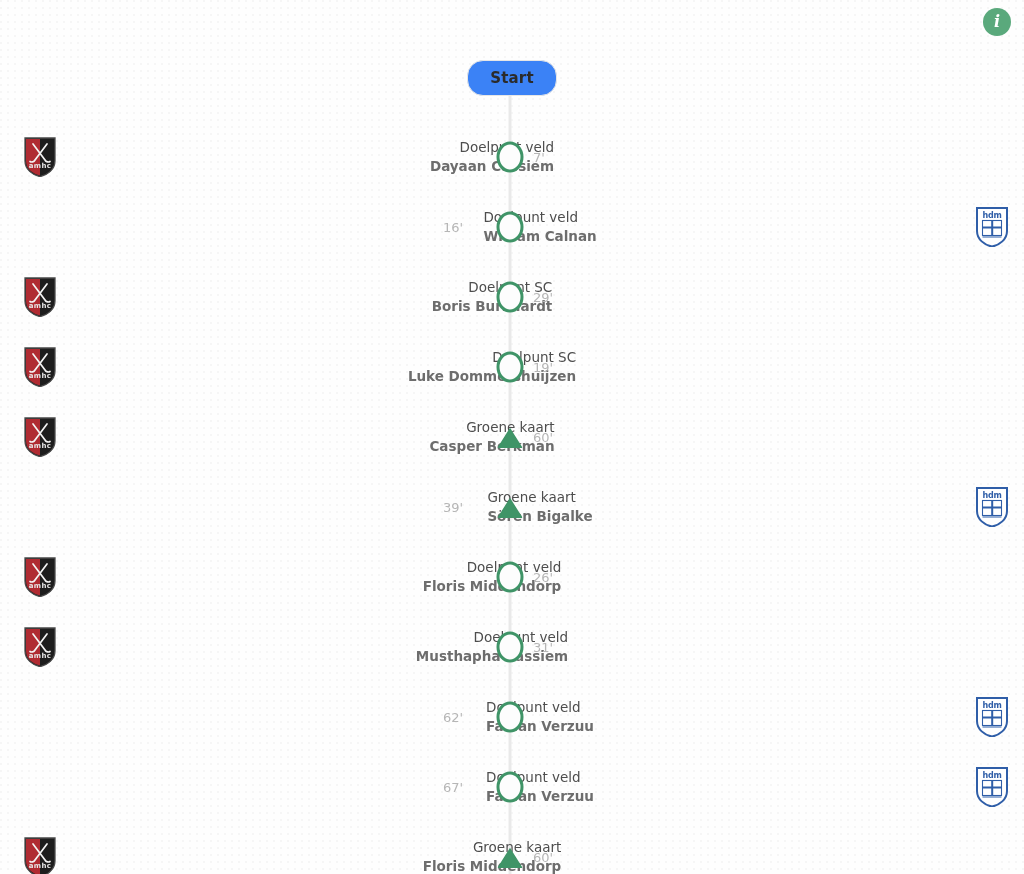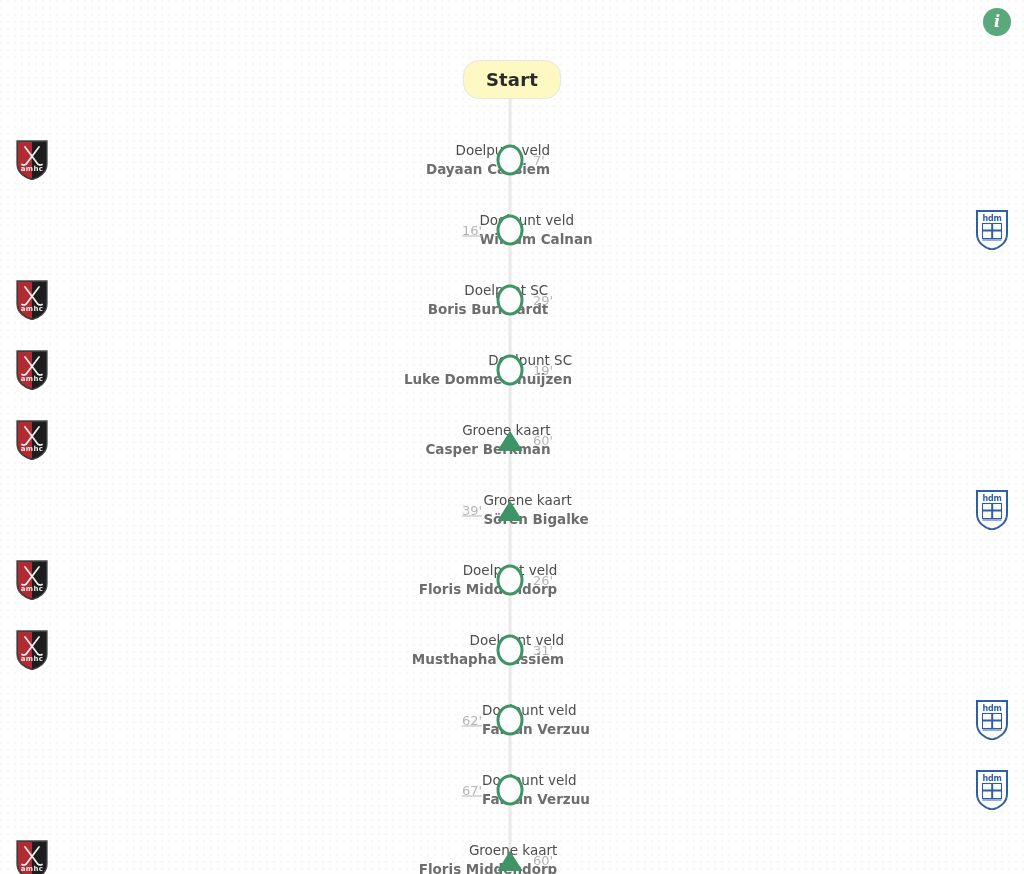--- a/index.html
+++ b/index.html
@@ -64,25 +64,25 @@
   }
 
   .start-wrap {
     position: relative;
     z-index: 2;
     display: flex;
     justify-content: center;
     margin-bottom: 26px;
   }
   .start-pill {
-    background: #fef9c3;
+    background: #3b82f6;
     border: 1.5px solid #e6e6e6;
     border-radius: 16px;
     padding: 8px 22px;
-    font-size: 18px;
+    font-size: 15px;
     font-weight: bold;
     color: #2b2b2b;
     letter-spacing: 0.2px;
     cursor: pointer;
   }
 
   
   .events { position: relative; z-index: 1; }
 
   .event-row {
@@ -93,21 +93,21 @@
   }
 
   
   .crest-col {
     width: 64px;
     flex: 0 0 64px;
     display: flex;
     align-items: center;
     justify-content: center;
   }
-  .crest-col.left  { margin-left: 0px; }
+  .crest-col.left  { margin-left: 8px; }
 
   .text-col {
     flex: 1 1 auto;
     display: flex;
     flex-direction: column;
     justify-content: center;
     overflow: hidden;
   }
   .text-col.left  { text-align: right;  padding-right: 24px; }
   .text-col.right { text-align: left;   padding-left: 24px; }
@@ -167,21 +167,21 @@
   .minute {
     position: absolute;
     top: 50%;
     transform: translateY(-50%);
     font-size: 13px;
     color: #b6b6b6;
     white-space: nowrap;
     z-index: 2;
   }
   .minute.on-right { left: 533px; }
-  .minute.on-left  { right: 542px; text-decoration: underline; }
+  .minute.on-left  { right: 561px; }
 
   
   .crest { display: block; }
 </style>
 </head>
 <body>
 
 <div class="info-badge">
   <span class="glyph">i</span>
 </div>

